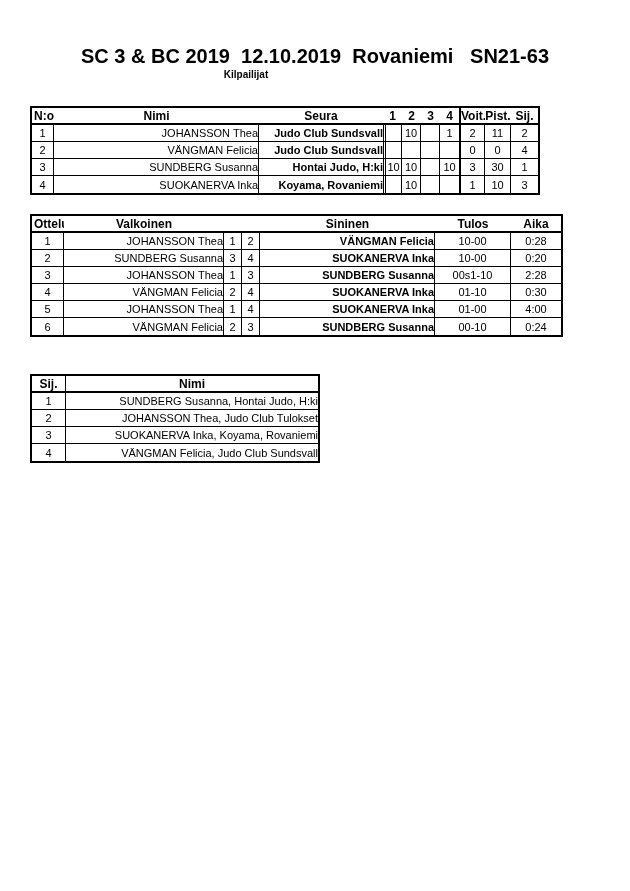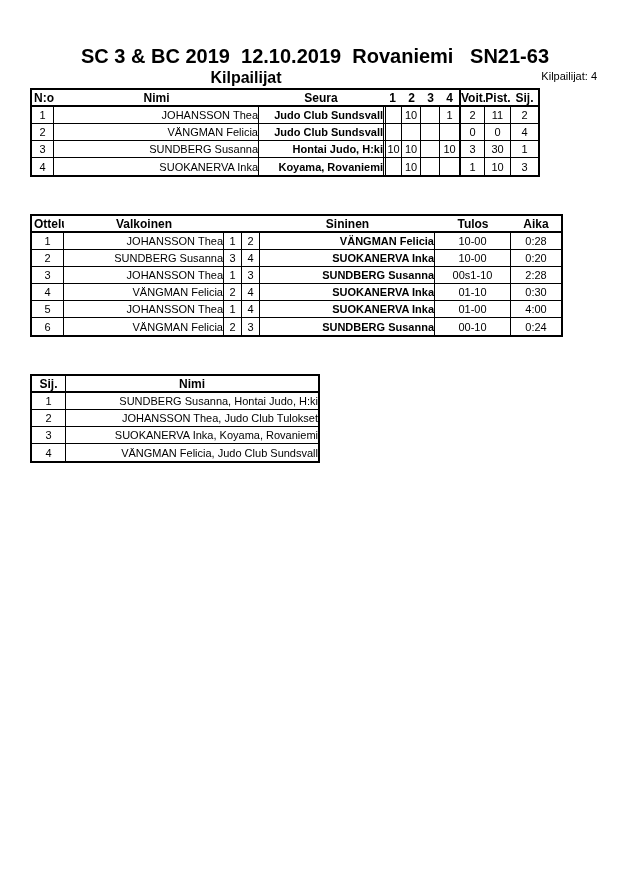--- a/index.html
+++ b/index.html
@@ -17,42 +17,42 @@
     top: 45px; left: 0; width: 630px;
     text-align: center;
     font-size: 20px;
     font-weight: bold;
     white-space: pre;
   }
   .sub-kilpailijat {
     position: absolute;
     top: 69px; left: 30px; width: 432px;
     text-align: center;
-    font-size: 16px;
+    font-size: 10px;
     font-weight: bold;
   }
   .competitor-count {
     position: absolute;
     top: 70px; left: 397px; width: 200px;
     text-align: right;
     font-size: 11px;
   }
   .sec-title { position: absolute; text-align: center; font-size: 12px; font-weight: bold; }
   .sec-title.ottelut  { top: 194px; left: 30px; width: 529px; }
   .sec-title.tulokset { top: 354px; left: 30px; width: 286px; }
 
   table {
     position: absolute;
     border-collapse: separate;
     border-spacing: 0;
     border: 2px solid #000;
     table-layout: fixed;
     background: #fff;
   }
-  #t1 { left: 30px; top: 88px;  width: 506px; }
+  #t1 { left: 30px; top: 106px;  width: 506px; }
   #t2 { left: 30px; top: 214px; width: 529px; }
   #t3 { left: 30px; top: 374px; width: 286px; }
 
   th, td {
     box-sizing: border-box;
     padding: 0;
     height: 17px;
     font-size: 11px;
     line-height: 14px;
     white-space: nowrap;
@@ -86,21 +86,20 @@
   
   #t3 th.h-sij { border-right: 1px solid #000; }
 </style>
 </head>
 <body>
 
 <div class="page">
 
   <div class="doc-title">SC 3 &amp; BC 2019  12.10.2019  Rovaniemi   SN21-63</div>
   <div class="sub-kilpailijat">Kilpailijat</div>
-  <div class="competitor-count">Kilpailijat: 4</div>
 
   <table id="t1">
     <colgroup>
       <col style="width:22px">
         <col style="width:205px">
         <col style="width:124px">
       <col style="width:19px">
         <col style="width:19px">
         <col style="width:19px">
         <col style="width:19px">

